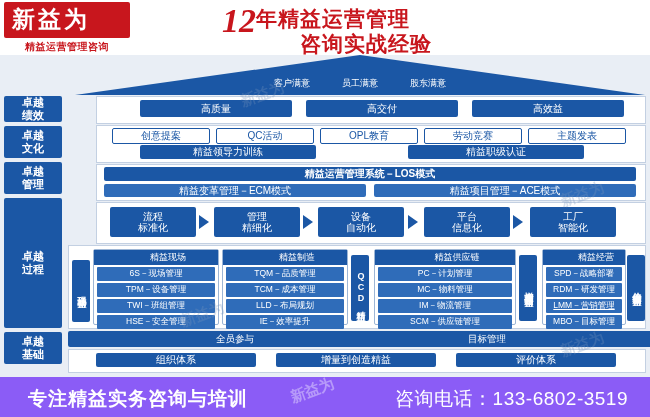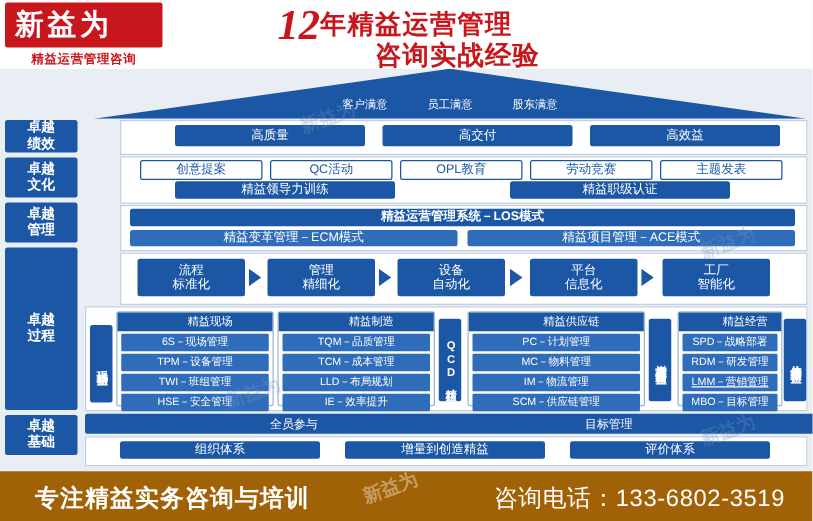--- a/index.html
+++ b/index.html
@@ -41,21 +41,21 @@
   .grp{position:absolute;background:#ffffff;border:1px solid #9db6d6;border-radius:2px;}
   .grp-h{position:absolute;left:0;top:0;right:0;height:15px;background:#1b57a5;color:#fff;font-size:9px;font-weight:normal;display:flex;align-items:center;justify-content:center;padding-left:24px;}
   .grp-i{position:absolute;left:3px;right:3px;height:14px;background:#2f6cb9;color:#fff;font-size:8.5px;display:flex;align-items:center;justify-content:center;border-radius:1px;}
 
   .vband{position:absolute;background:#1b57a5;color:#fff;border-radius:2px;font-size:9px;font-weight:bold;display:flex;align-items:center;justify-content:center;}
   .vtext{writing-mode:vertical-rl;text-orientation:upright;letter-spacing:1px;line-height:1.1;}
 
   .arrow{position:absolute;width:10px;height:14px;}
 
   
-  .footer{position:absolute;left:0;top:377px;width:650px;height:40px;background:#a16207;}
+  .footer{position:absolute;left:0;top:377px;width:650px;height:40px;background:#8b5cf6;}
   .f-left{position:absolute;left:28px;top:9px;color:#ffffff;font-size:19px;font-weight:bold;letter-spacing:1px;}
   .f-right{position:absolute;right:22px;top:9px;color:#ffffff;font-size:19px;font-weight:normal;letter-spacing:0.5px;}
   .wm{position:absolute;color:rgba(255,255,255,0.38);font-size:15px;font-weight:bold;transform:rotate(-20deg);pointer-events:none;}
   .wm2{position:absolute;color:rgba(120,150,190,0.30);font-size:15px;font-weight:bold;transform:rotate(-20deg);pointer-events:none;}
 </style>
 </head>
 <body>
 
 <div class="page">
 

